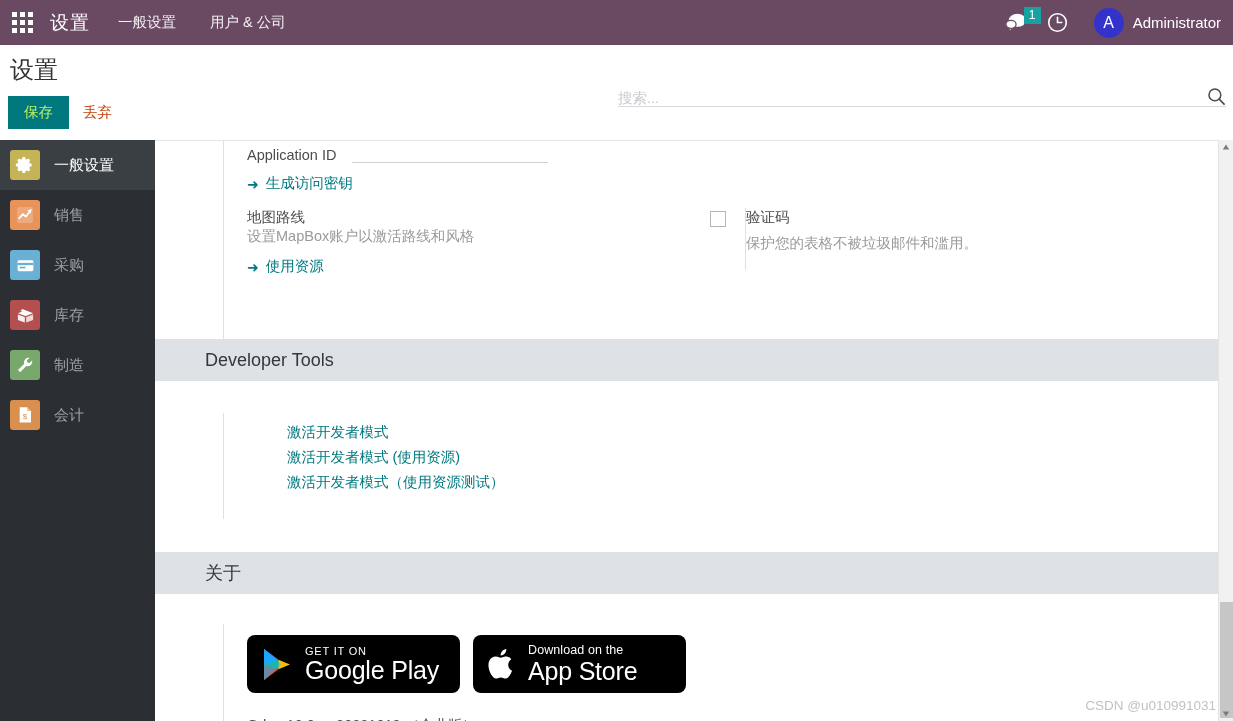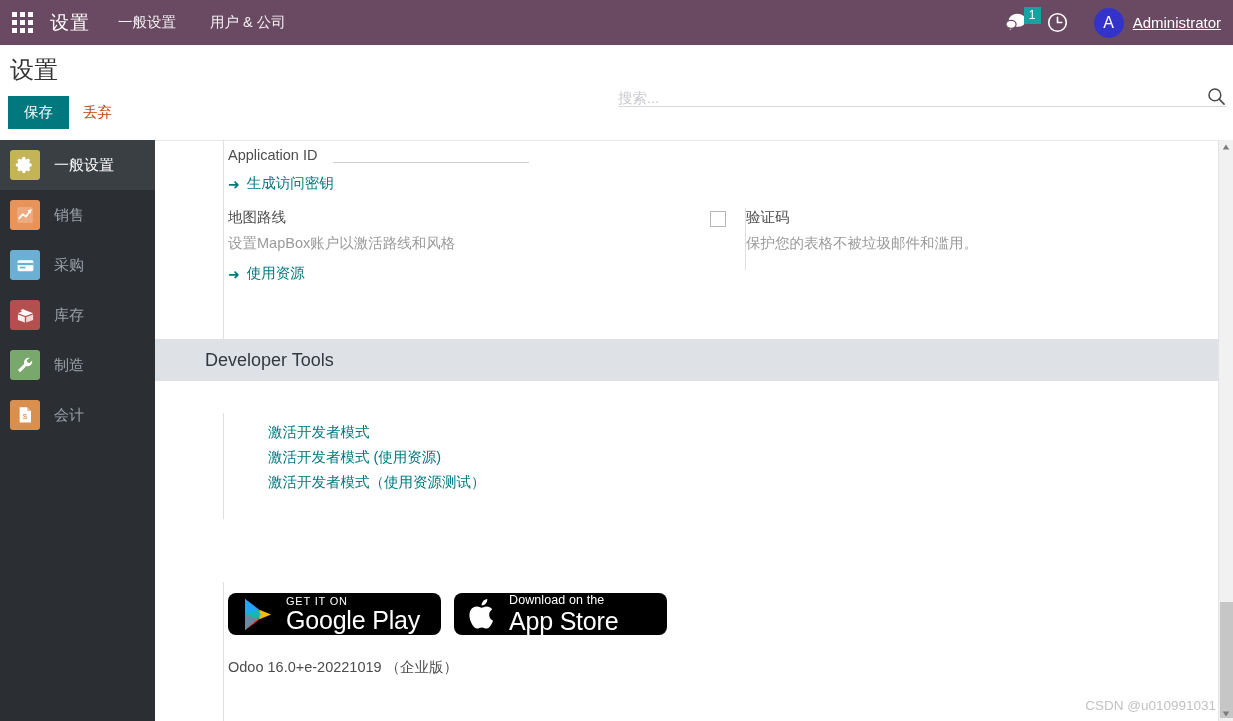--- a/index.html
+++ b/index.html
@@ -112,21 +112,20 @@
     color: #ffffff;
     font-size: 16px;
     display: flex;
     align-items: center;
     justify-content: center;
   }
   .user-name {
     font-size: 15px;
     color: #ffffff;
     white-space: nowrap;
-    text-decoration: underline;
   }
 
   
   .control-panel {
     position: absolute;
     top: 45px; left: 0;
     width: 1233px;
     height: 95px;
     background: #ffffff;
     box-sizing: border-box;
@@ -143,21 +142,21 @@
   .cp-buttons {
     position: absolute;
     left: 8px;
     top: 51px;
     display: flex;
     align-items: center;
     gap: 8px;
   }
   .btn-save {
     background: #00787e;
-    color: #ffffff;
+    color: #bef264;
     border: none;
     font-size: 14.5px;
     padding: 7px 16px;
     cursor: pointer;
     font-family: inherit;
   }
   .btn-discard {
     background: transparent;
     border: none;
     color: #c2410c;
@@ -255,21 +254,21 @@
   .group-divider {
     position: absolute;
     left: 68px;
     top: 0;
     bottom: 0;
     width: 1px;
     background: #e0e0e0;
   }
   .setting-row {
     position: relative;
-    padding-left: 5px;
+    padding-left: 24px;
   }
   .field-label {
     font-size: 14.5px;
     color: #4c4c4c;
   }
   .o-input {
     display: inline-block;
     border-bottom: 1px solid #cfcfcf;
     height: 21px;
     vertical-align: bottom;
@@ -315,21 +314,21 @@
     display: block;
     color: #00787e;
     font-size: 14.5px;
     text-decoration: none;
     line-height: 25px;
     cursor: pointer;
     margin-left: 40px;
   }
   .store-badges { display: flex; gap: 13px; }
   .badge-store {
-    height: 42px;
+    height: 58px;
     background: #000000;
     border-radius: 8px;
     display: flex;
     align-items: center;
     color: #ffffff;
     cursor: pointer;
     box-sizing: border-box;
   }
   .badge-gp { width: 213px; padding: 0 14px; gap: 12px; }
   .badge-as { width: 213px; padding: 0 14px; gap: 11px; }
@@ -544,21 +543,21 @@
           <span>生成访问密钥</span>
         </span>
       </div>
     </div>
 
     <div class="field-group" style="height:145px;">
       <div class="group-divider"></div>
 
       <div class="setting-row" style="position:absolute;left:68px;top:14px;width:450px;">
         <div class="field-label">地图路线</div>
-        <div class="text-muted" style="margin-top:7px;">设置MapBox账户以激活路线和风格</div>
+        <div class="text-muted" style="">设置MapBox账户以激活路线和风格</div>
         <div style="margin-top:11px;">
           <span class="link-action">
             <span class="arrow">➜</span>
             <span>使用资源</span>
           </span>
         </div>
       </div>
 
       <div style="position:absolute;left:555px;top:14px;width:480px;display:flex;gap:0;">
         <span class="checkbox-box" style="margin-top:3px;"></span>
@@ -578,20 +577,23 @@
 
   <div class="field-group" style="height:132px;padding-top:39px;">
     <div class="group-divider" style="top:32px;bottom:33px;"></div>
     <div class="dev-links setting-row">
       <a>激活开发者模式</a>
       <a>激活开发者模式 (使用资源)</a>
       <a>激活开发者模式（使用资源测试）</a>
     </div>
   </div>
 
+  <div class="section-band">
+    <h2>关于</h2>
+  </div>
 
   <div class="field-group" style="padding-top:41px;height:140px;">
     <div class="group-divider" style="top:30px;bottom:0;"></div>
 
     <div class="setting-row">
       <div class="store-badges">
 
         <div class="badge-store badge-gp">
           <svg width="32" height="35" viewBox="0 0 32 35">
             <polygon points="3,2 23,17.5 3,33" fill="#34a853"></polygon>

